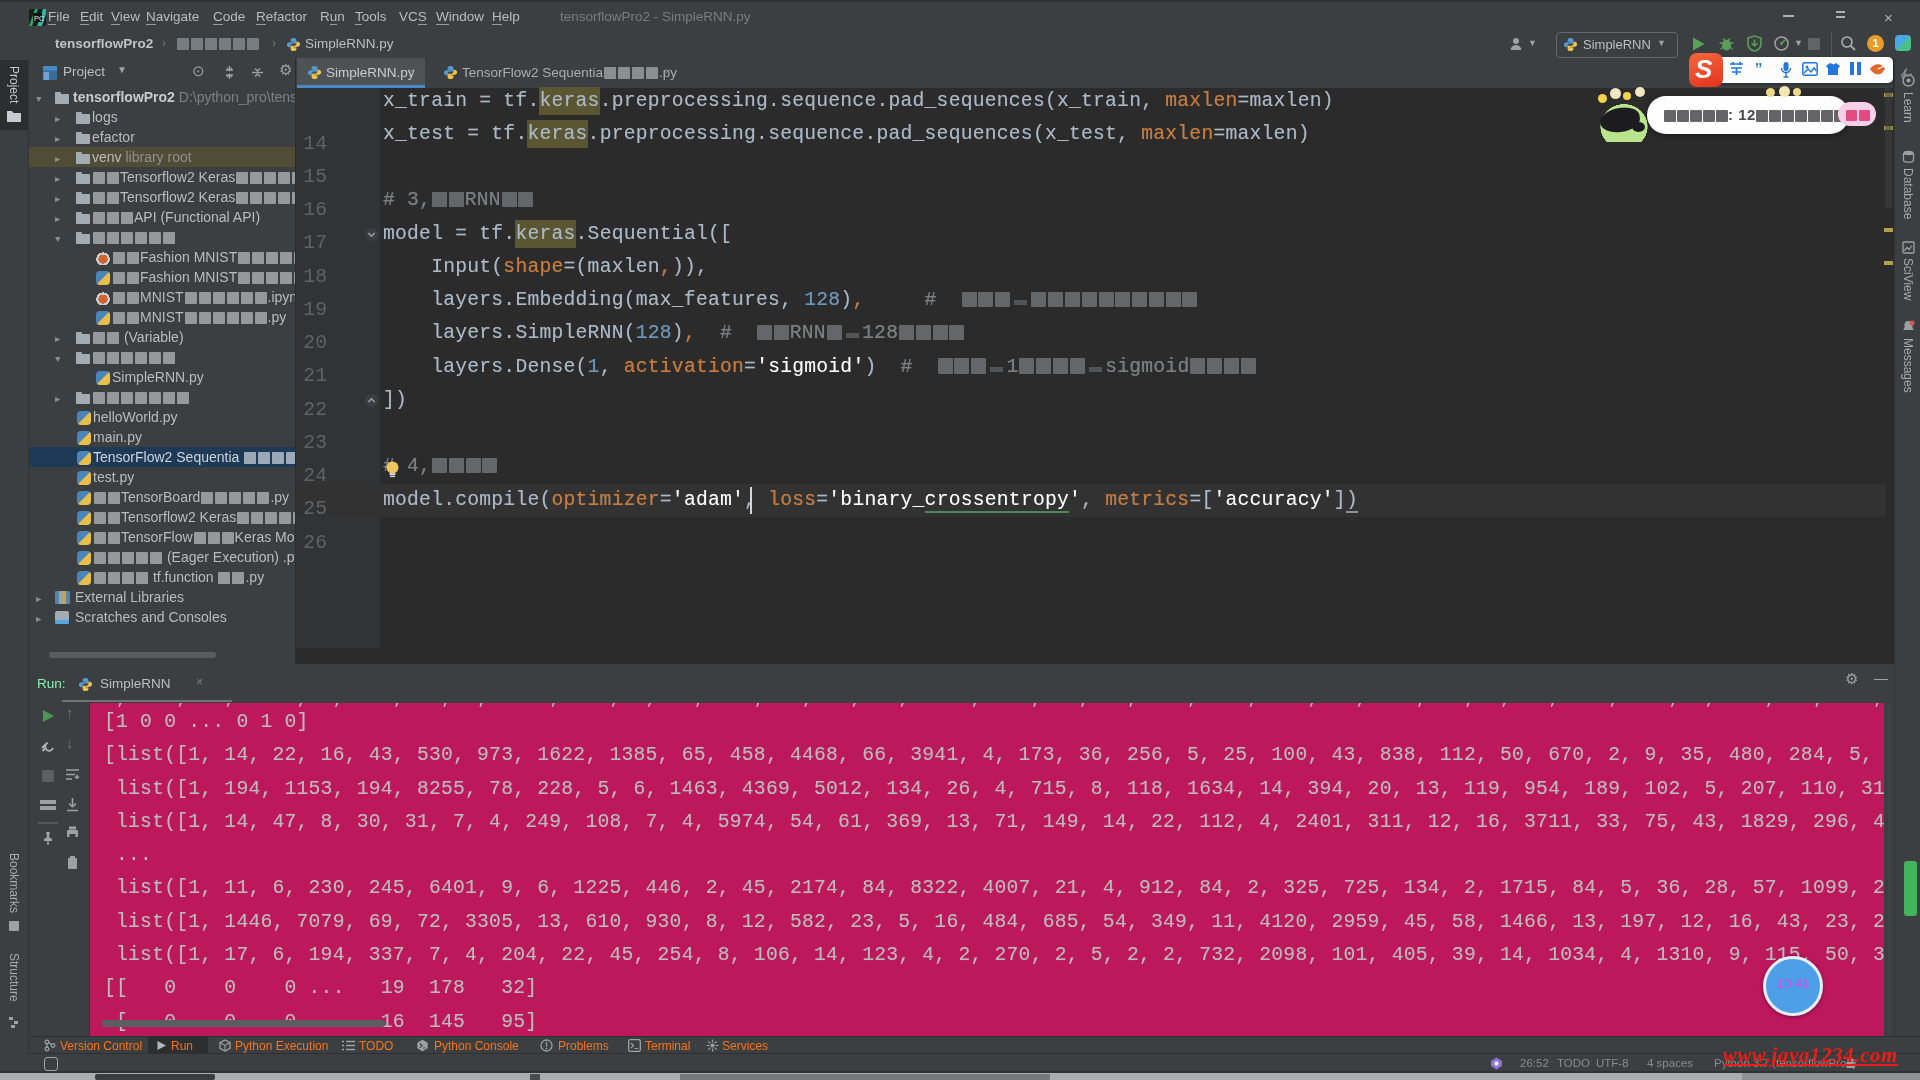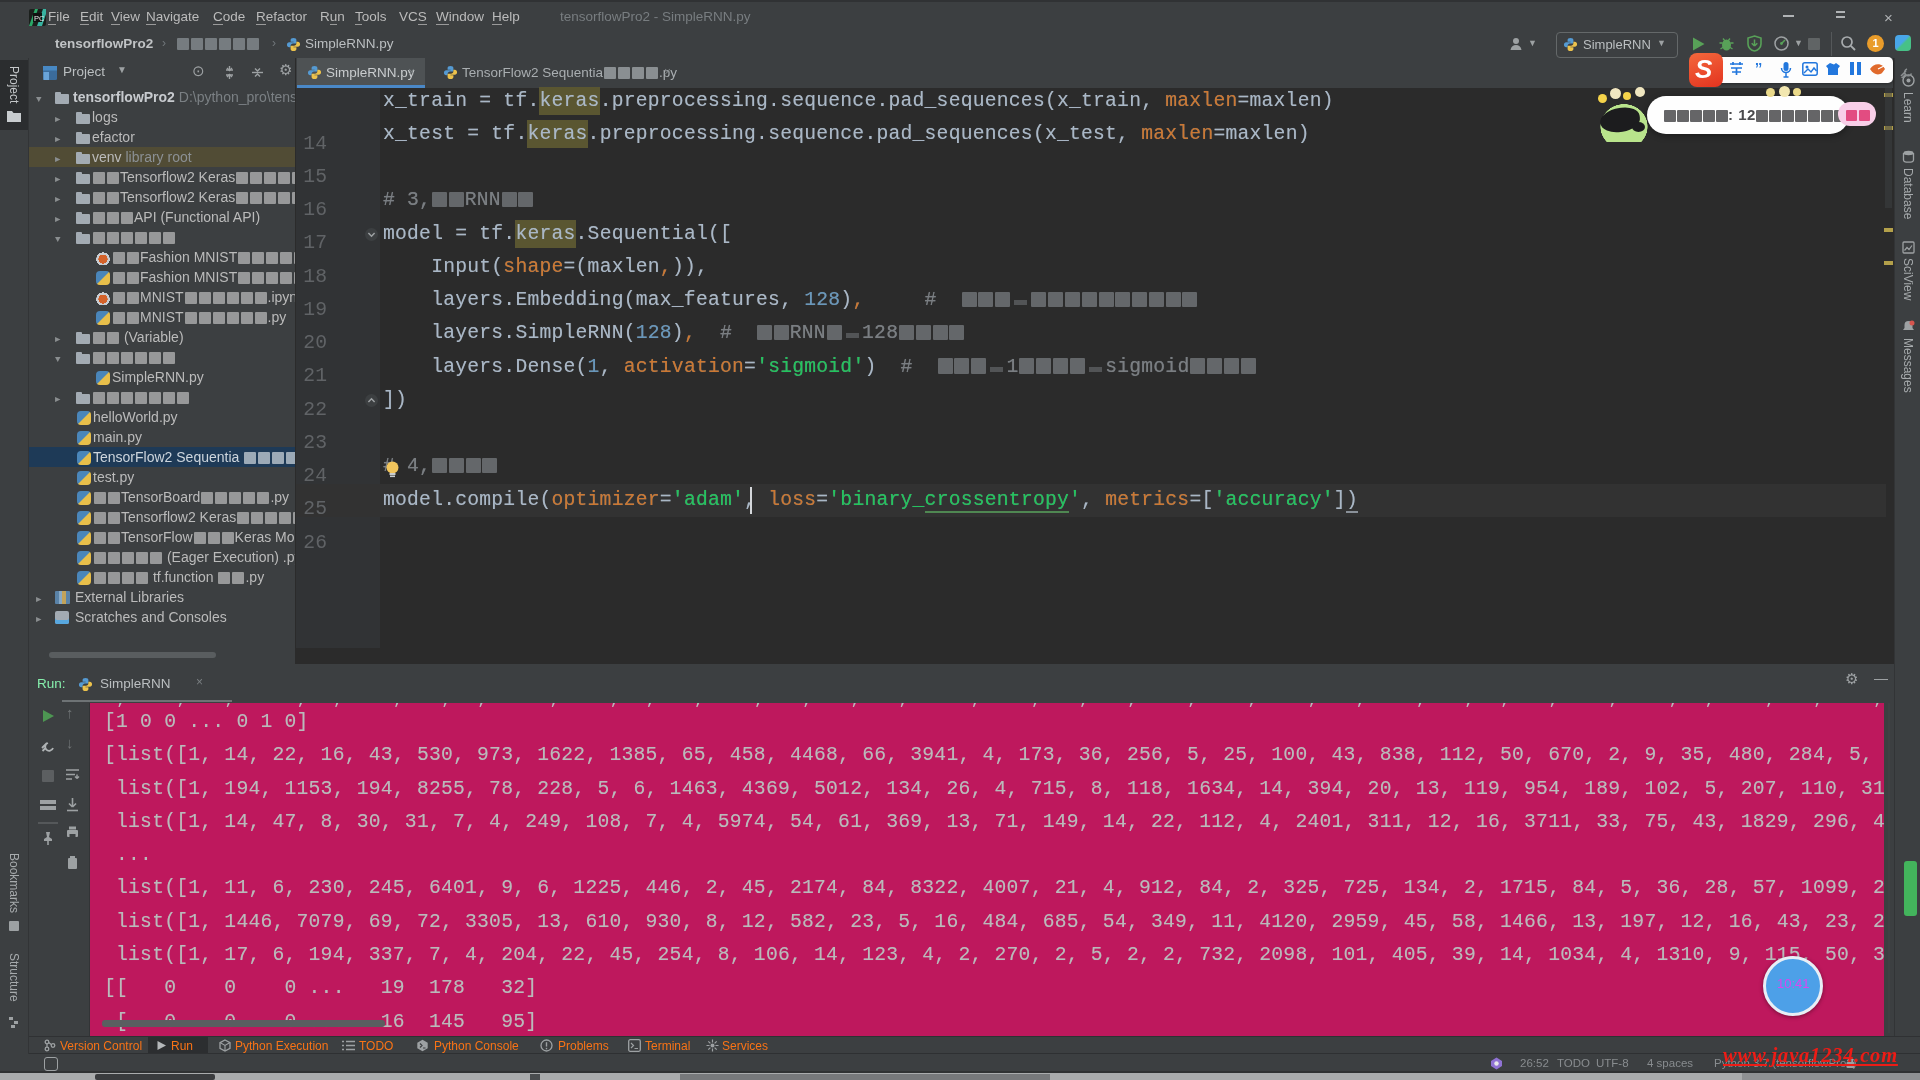--- a/index.html
+++ b/index.html
@@ -28,21 +28,21 @@
 .ji{display:inline-block;width:14px;height:14px;position:relative;top:3px;background:radial-gradient(circle at 50% 58%,#d4622a 0 42%,#c8cdd2 43% 62%,#3c3f41 63% 100%);border-radius:2px;}
 .li{display:inline-block;width:15px;height:13px;position:relative;top:2px;background:linear-gradient(90deg,#5a83a8 0 4px,#87a9c7 4px 7px,#c2a35a 7px 11px,#5a83a8 11px 15px);border-radius:1px;}
 .si{display:inline-block;width:14px;height:13px;position:relative;top:2px;background:#a3abb3;border-radius:2px;box-shadow:inset 0 -4px 0 #58a8e0;}
 
 #tabsrow{left:296px;top:58px;width:1597px;height:30px;background:#3c3f41;}
 #editor{left:296px;top:88px;width:1597px;height:560px;background:#2b2b2b;}
 #gutter{position:absolute;left:0;top:0;width:84px;height:560px;background:#313335;}
 #lnums{position:absolute;left:0;top:-3.5px;width:31px;text-align:right;color:#606366;font-size:19.7px;line-height:33.25px;font-family:"Liberation Mono",monospace;margin-top:43px;}
 #code{position:absolute;left:87px;top:-3.5px;text-shadow:0 0 .7px rgba(190,200,210,.45);font-size:19.7px;line-height:33.25px;letter-spacing:.22px;font-family:"Liberation Mono",monospace;color:#a9b7c6;white-space:pre;}
 #code .o{color:#cc7832;}
-#code .s{color:#22c55e;text-align:center;}
+#code .s{color:#ffffff;text-align:center;}
 #code .n{color:#6897bb;}
 #code .cm{color:#7a7e82;}
 #code .hl{background:#5a5631;padding:3px 0;}
 #code .c{width:15px;height:15.5px;vertical-align:-2px;margin:0 .9px;}
 #code .cp,#ctext .cp{display:inline-block;width:13px;height:5px;margin:0 3.5px 0 3px;background:currentColor;opacity:.5;}
 .curline{position:absolute;left:0;top:396px;width:1590px;height:33px;background:#323232;}
 
 #runpanel{left:0;top:664px;width:1920px;height:372px;background:#3c3f41;}
 #console{position:absolute;left:90px;top:39px;width:1794px;height:333px;background:#be185d;overflow:hidden;}
 #ctext{position:absolute;left:14px;top:3px;text-shadow:0 0 .7px rgba(190,200,210,.4);font-size:19.7px;line-height:33.3px;letter-spacing:.22px;font-family:"Liberation Mono",monospace;color:#bababa;white-space:pre;}

